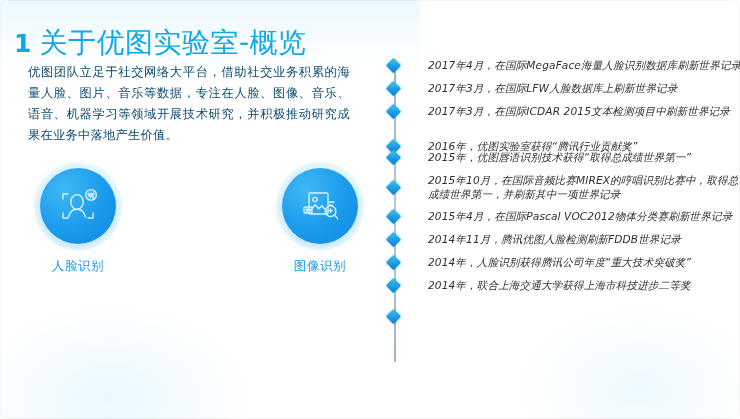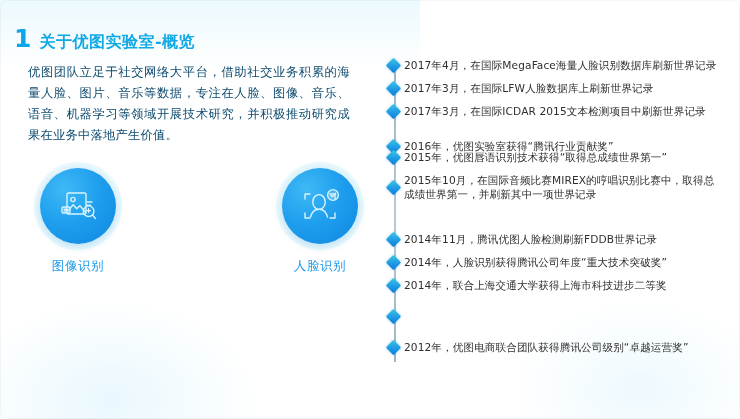--- a/index.html
+++ b/index.html
@@ -58,22 +58,22 @@
     white-space: nowrap;
   }
   .title-num {
     font-size: 25px;
     font-weight: bold;
     color: #0aa8e8;
     letter-spacing: 0px;
     text-shadow: 0 1px 0 rgba(255,255,255,0.9);
   }
   .title-text {
-    font-size: 16px;
-    font-weight: bold;
+    font-size: 28px;
+    font-weight: normal;
     color: #0fa9e6;
     letter-spacing: 0.5px;
     text-shadow: 0 1px 1px rgba(255,255,255,0.85);
   }
 
   
   .intro {
     position: absolute;
     left: 28px;
     top: 62px;
@@ -152,80 +152,81 @@
     left: 2px;
     top: 1px;
     width: 11px;
     height: 11px;
     background: linear-gradient(135deg, #3ec8e0 0%, #1f9ae6 55%, #0f7fd0 100%);
     transform: rotate(45deg);
     border-radius: 1.5px;
     box-shadow: 0 0 3px rgba(30,150,220,0.45);
   }
   .tl-text {
-    margin-left: 0;
+    margin-left: 24px;
     font-size: 10.6px;
     line-height: 14px;
     color: #2f2f2f;
     letter-spacing: 0.1px;
     white-space: nowrap;
+    font-style: italic;
   }
   .tl-text.wrap { white-space: normal; width: 312px; }
 </style>
 </head>
 <body>
 
 <div id="slide">
 
   <div class="wash-top"></div>
   <div class="wash-bl"></div>
   <div class="wash-br"></div>
 
   <div class="title-row">
     <span class="title-num">1</span>
     <span class="title-text">关于优图实验室-概览</span>
   </div>
 
   <div class="intro">优图团队立足于社交网络大平台，借助社交业务积累的海量人脸、图片、音乐等数据，专注在人脸、图像、音乐、语音、机器学习等领域开展技术研究，并积极推动研究成果在业务中落地产生价值。</div>
 
   <div class="caps">
+
+    <div class="cap">
+      <div class="cap-circle">
+        <svg width="48" height="48" viewBox="0 0 48 48" fill="none" stroke="#d8f3ff" stroke-width="1.4" stroke-linecap="round" stroke-linejoin="round">
+          <path d="M9 17V12h5"></path>
+          <path d="M39 17V12h-5"></path>
+          <path d="M9 31v5h5"></path>
+          <path d="M39 31v5h-5"></path>
+          <ellipse cx="23" cy="20" rx="6.2" ry="7.4"></ellipse>
+          <path d="M14.5 35c1.3-5.2 4.6-7.8 8.5-7.8s7.2 2.6 8.5 7.8"></path>
+          <circle cx="37" cy="13" r="5.4" fill="rgba(216,243,255,0.22)"></circle>
+          <path d="M34.6 13.1l1.7 1.8 3.2-3.6"></path>
+        </svg>
+      </div>
+      <div class="cap-label">人脸识别</div>
+    </div>
 
     <div class="cap">
       <div class="cap-circle">
         <svg width="48" height="48" viewBox="0 0 48 48" fill="none" stroke="#d8f3ff" stroke-width="1.4" stroke-linecap="round" stroke-linejoin="round">
           <rect x="13" y="11" width="19" height="21" rx="1.5"></rect>
           <circle cx="19" cy="17.5" r="2.1"></circle>
           <path d="M13.8 29l5.4-6.2 3.6 4 3.1-3 5.8 6.6"></path>
           <rect x="8" y="25" width="8" height="6" rx="1"></rect>
           <path d="M10 27.3h3.2M10 29h2.2"></path>
           <path d="M33 20h5M33 23.2h3.6"></path>
           <circle cx="34.6" cy="29.2" r="5.3"></circle>
           <path d="M38.4 33.1l3.1 3.3"></path>
           <path d="M32.6 28.6h3.9M34.6 26.8v3.7"></path>
         </svg>
       </div>
       <div class="cap-label">图像识别</div>
     </div>
 
-    <div class="cap">
-      <div class="cap-circle">
-        <svg width="48" height="48" viewBox="0 0 48 48" fill="none" stroke="#d8f3ff" stroke-width="1.4" stroke-linecap="round" stroke-linejoin="round">
-          <path d="M9 17V12h5"></path>
-          <path d="M39 17V12h-5"></path>
-          <path d="M9 31v5h5"></path>
-          <path d="M39 31v5h-5"></path>
-          <ellipse cx="23" cy="20" rx="6.2" ry="7.4"></ellipse>
-          <path d="M14.5 35c1.3-5.2 4.6-7.8 8.5-7.8s7.2 2.6 8.5 7.8"></path>
-          <circle cx="37" cy="13" r="5.4" fill="rgba(216,243,255,0.22)"></circle>
-          <path d="M34.6 13.1l1.7 1.8 3.2-3.6"></path>
-        </svg>
-      </div>
-      <div class="cap-label">人脸识别</div>
-    </div>
-
 
   </div>
 
   <div class="timeline">
     <div class="tl-line"></div>
 
     <div class="tl-item" style="top:0px">
       <span class="tl-marker">
           <i></i>
         </span>
@@ -260,20 +261,26 @@
       <span class="tl-text">2015年，优图唇语识别技术获得“取得总成绩世界第一”</span>
     </div>
 
     <div class="tl-item" style="top:115px">
       <span class="tl-marker" style="margin-top:8px">
           <i></i>
         </span>
       <span class="tl-text wrap">2015年10月，在国际音频比赛MIREX的哼唱识别比赛中，取得总成绩世界第一，并刷新其中一项世界记录</span>
     </div>
 
+    <div class="tl-item" style="top:151px">
+      <span class="tl-marker">
+          <i></i>
+        </span>
+      <span class="tl-text">2015年4月，在国际Pascal VOC2012物体分类赛刷新世界记录</span>
+    </div>
 
     <div class="tl-item" style="top:174px">
       <span class="tl-marker">
           <i></i>
         </span>
       <span class="tl-text">2014年11月，腾讯优图人脸检测刷新FDDB世界记录</span>
     </div>
 
     <div class="tl-item" style="top:197px">
       <span class="tl-marker">
@@ -288,22 +295,16 @@
         </span>
       <span class="tl-text">2014年，联合上海交通大学获得上海市科技进步二等奖</span>
     </div>
 
     <div class="tl-item" style="top:251px">
       <span class="tl-marker">
           <i></i>
         </span>
     </div>
 
-    <div class="tl-item" style="top:282px">
-      <span class="tl-marker">
-          <i></i>
-        </span>
-      <span class="tl-text">2012年，优图电商联合团队获得腾讯公司级别“卓越运营奖”</span>
-    </div>
 
   </div>
 
 </div>
 
 </body></html>

